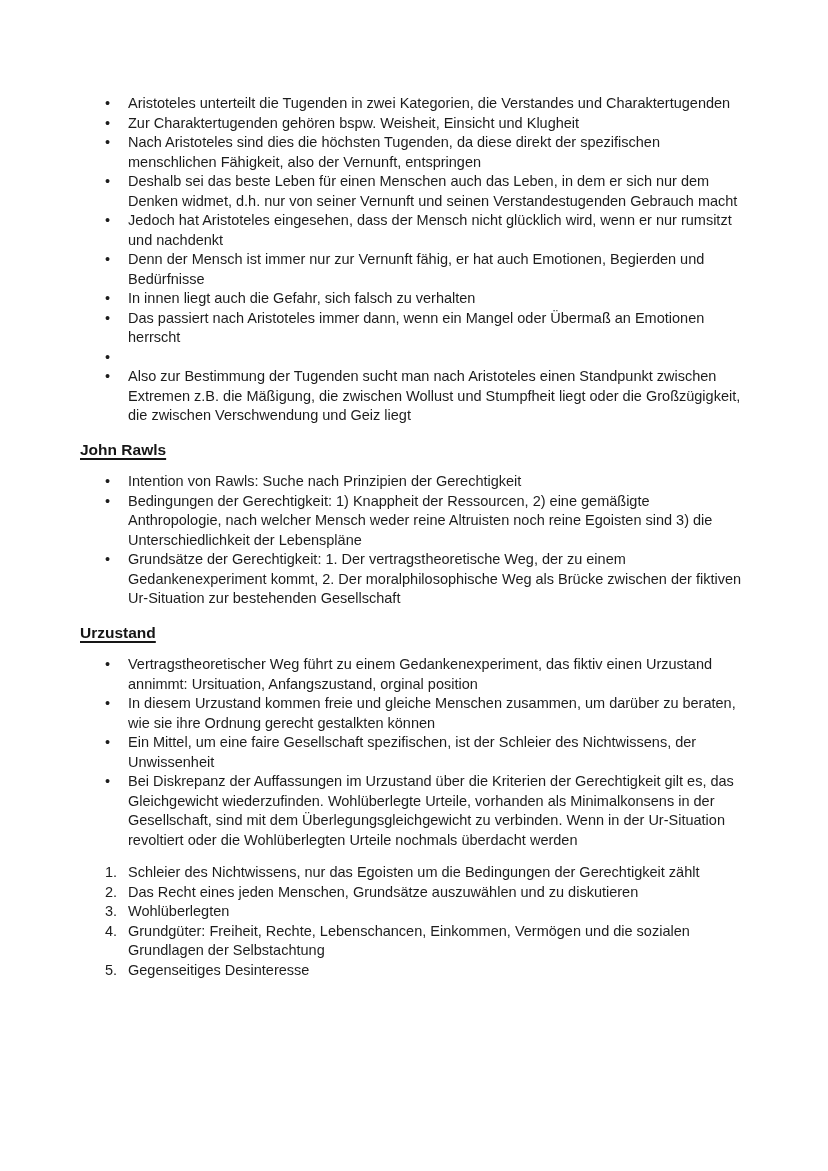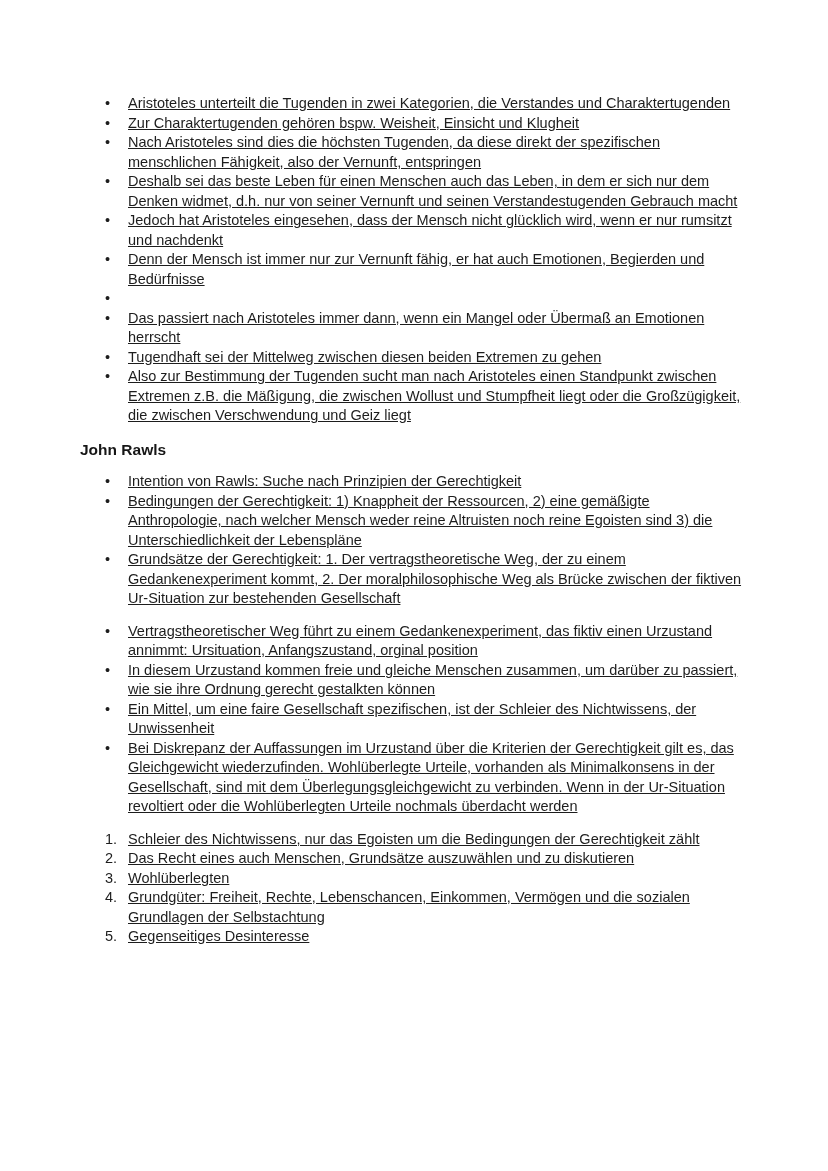--- a/index.html
+++ b/index.html
@@ -19,20 +19,21 @@
     font-size: 14.5px;
     line-height: 19.5px;
     color: #1d1d1d;
     -webkit-font-smoothing: antialiased;
   }
   .doc-heading {
     font-size: 15.5px;
     font-weight: 700;
     line-height: 19.5px;
     margin: 14px 0 13px 0;
+    text-decoration: underline;
     text-decoration-thickness: 1.5px;
     text-underline-offset: 3px;
     color: #161616;
   }
   ul.doc-list, ol.doc-list {
     list-style: none;
     margin: 13px 0 0 0;
     padding: 0;
   }
   ul.first-list {
@@ -48,21 +49,20 @@
     box-sizing: border-box;
     padding-left: 25px;
     color: #1d1d1d;
   }
   .li-marker.bullet {
     font-size: 14.5px;
   }
   .li-text {
     flex: 0 1 auto;
     max-width: 618px;
-    text-decoration: underline;
   }
 </style>
 </head>
 <body>
 
 <div class="page">
 
   <ul class="doc-list first-list">
     <li>
       <span class="li-marker bullet">•</span>
@@ -83,28 +83,28 @@
     <li>
       <span class="li-marker bullet">•</span>
       <span class="li-text">Jedoch hat Aristoteles eingesehen, dass der Mensch nicht glücklich wird, wenn er nur rumsitzt und nachdenkt</span>
     </li>
     <li>
       <span class="li-marker bullet">•</span>
       <span class="li-text">Denn der Mensch ist immer nur zur Vernunft fähig, er hat auch Emotionen, Begierden und Bedürfnisse</span>
     </li>
     <li>
       <span class="li-marker bullet">•</span>
+      <span class="li-text">In innen liegt auch die Gefahr, sich falsch zu verhalten</span>
     </li>
     <li>
       <span class="li-marker bullet">•</span>
       <span class="li-text">Das passiert nach Aristoteles immer dann, wenn ein Mangel oder Übermaß an Emotionen herrscht</span>
     </li>
     <li>
       <span class="li-marker bullet">•</span>
-      <span class="li-text">Tugendhaft sei der Mittelweg zwischen diesen beiden Extremen zu gehen</span>
     </li>
     <li>
       <span class="li-marker bullet">•</span>
       <span class="li-text">Also zur Bestimmung der Tugenden sucht man nach Aristoteles einen Standpunkt zwischen Extremen z.B. die Mäßigung, die zwischen Wollust und Stumpfheit liegt oder die Großzügigkeit, die zwischen Verschwendung und Geiz liegt</span>
     </li>
   </ul>
 
   <div class="doc-heading">John Rawls</div>
 
   <ul class="doc-list">
@@ -115,47 +115,48 @@
     <li>
       <span class="li-marker bullet">•</span>
       <span class="li-text">Bedingungen der Gerechtigkeit: 1) Knappheit der Ressourcen, 2) eine gemäßigte Anthropologie, nach welcher Mensch weder reine Altruisten noch reine Egoisten sind 3) die Unterschiedlichkeit der Lebenspläne</span>
     </li>
     <li>
       <span class="li-marker bullet">•</span>
       <span class="li-text">Grundsätze der Gerechtigkeit: 1. Der vertragstheoretische Weg, der zu einem Gedankenexperiment kommt, 2. Der moralphilosophische Weg als Brücke zwischen der fiktiven Ur-Situation zur bestehenden Gesellschaft</span>
     </li>
   </ul>
 
+  <div class="doc-heading">Urzustand</div>
   <ul class="doc-list">
     <li>
       <span class="li-marker bullet">•</span>
       <span class="li-text">Vertragstheoretischer Weg führt zu einem Gedankenexperiment, das fiktiv einen Urzustand annimmt: Ursituation, Anfangszustand, orginal position</span>
     </li>
     <li>
       <span class="li-marker bullet">•</span>
-      <span class="li-text">In diesem Urzustand kommen freie und gleiche Menschen zusammen, um darüber zu passiert, wie sie ihre Ordnung gerecht gestalkten können</span>
+      <span class="li-text">In diesem Urzustand kommen freie und gleiche Menschen zusammen, um darüber zu beraten, wie sie ihre Ordnung gerecht gestalkten können</span>
     </li>
     <li>
       <span class="li-marker bullet">•</span>
       <span class="li-text">Ein Mittel, um eine faire Gesellschaft spezifischen, ist der Schleier des Nichtwissens, der Unwissenheit</span>
     </li>
     <li>
       <span class="li-marker bullet">•</span>
       <span class="li-text">Bei Diskrepanz der Auffassungen im Urzustand über die Kriterien der Gerechtigkeit gilt es, das Gleichgewicht wiederzufinden. Wohlüberlegte Urteile, vorhanden als Minimalkonsens in der Gesellschaft, sind mit dem Überlegungsgleichgewicht zu verbinden. Wenn in der Ur-Situation revoltiert oder die Wohlüberlegten Urteile nochmals überdacht werden</span>
     </li>
   </ul>
 
   <ol class="doc-list">
     <li>
       <span class="li-marker">1.</span>
       <span class="li-text">Schleier des Nichtwissens, nur das Egoisten um die Bedingungen der Gerechtigkeit zählt</span>
     </li>
     <li>
       <span class="li-marker">2.</span>
-      <span class="li-text">Das Recht eines auch Menschen, Grundsätze auszuwählen und zu diskutieren</span>
+      <span class="li-text">Das Recht eines jeden Menschen, Grundsätze auszuwählen und zu diskutieren</span>
     </li>
     <li>
       <span class="li-marker">3.</span>
       <span class="li-text">Wohlüberlegten</span>
     </li>
     <li>
       <span class="li-marker">4.</span>
       <span class="li-text">Grundgüter: Freiheit, Rechte, Lebenschancen, Einkommen, Vermögen und die sozialen Grundlagen der Selbstachtung</span>
     </li>
     <li>

